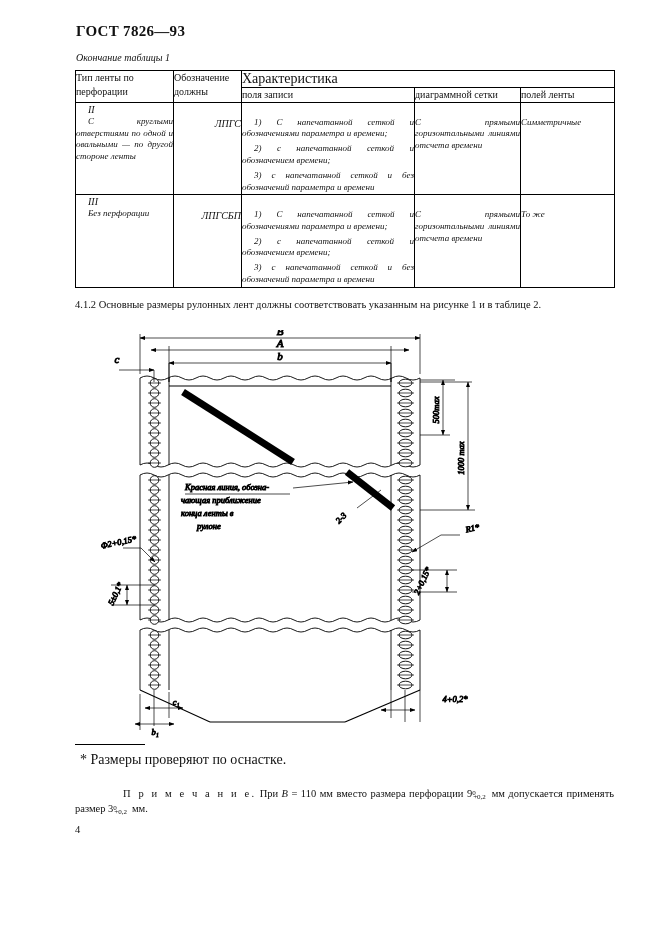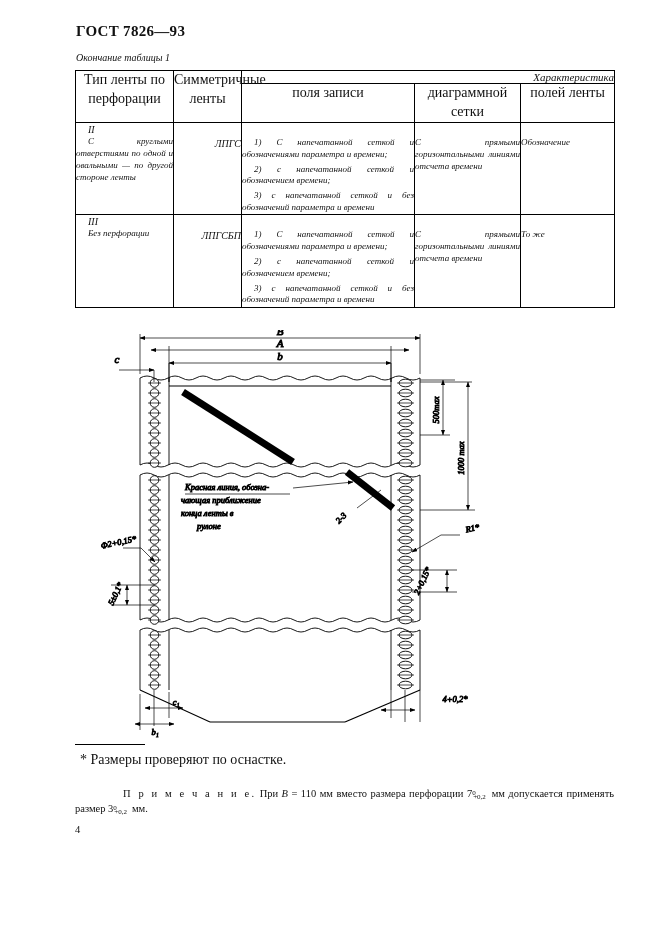--- a/index.html
+++ b/index.html
@@ -52,32 +52,30 @@
     width: 539px;
     table-layout: fixed;
   }
   table.main td, table.main th {
     border: 1px solid #000;
     vertical-align: top;
     padding: 0;
     font-weight: normal;
   }
   .th-c {
-    text-align: center;
-    font-size: 14px;
+    font-size: 10px;
     line-height: 1.35;
     padding: 3px 2px 3px 2px;
     vertical-align: middle;
   }
   .th-charact {
-    text-align: right;
-    font-size: 11px;
+    text-align: left;
+    font-size: 14px;
     padding: 3px 2px;
     vertical-align: middle;
-    font-style: italic;
   }
   .cell {
     font-size: 9px;
     line-height: 1.32;
     padding: 5px 4px 5px 4px;
   }
   .cell p {
     margin: 0;
     text-align: justify;
     text-justify: inter-word;
@@ -203,21 +201,21 @@
       <colgroup>
         <col style="width:98px">
         <col style="width:68px">
         <col style="width:173px">
         <col style="width:106px">
         <col style="width:94px">
       </colgroup>
       <thead>
         <tr>
           <td class="th-c" rowspan="2">Тип ленты по перфорации</td>
-          <td class="th-c" rowspan="2">Симметричные ленты</td>
+          <td class="th-c" rowspan="2">Обозначение должны</td>
           <td class="th-charact" colspan="3">Характеристика</td>
         </tr>
         <tr>
           <td class="th-c">поля записи</td>
           <td class="th-c">диаграммной сетки</td>
           <td class="th-c">полей ленты</td>
         </tr>
       </thead>
       <tbody>
         <tr>
@@ -230,21 +228,21 @@
           </td>
           <td class="cell">
             <p class="ind mark-top" style="padding-top:14px">1) С напечатанной сеткой и обозначениями параметра и времени;</p>
             <p class="ind gap">2) с напечатанной сеткой и обозначением времени;</p>
             <p class="ind gap">3) с напечатанной сеткой и без обозначений параметра и времени</p>
           </td>
           <td class="cell">
             <p style="padding-top:14px">С прямыми горизонтальными линиями отсчета времени</p>
           </td>
           <td class="cell">
-            <p class="plain-left" style="padding-top:14px">Обозначение</p>
+            <p class="plain-left" style="padding-top:14px">Симметричные</p>
           </td>
         </tr>
         <tr>
           <td class="cell" style="height:92px">
             <p class="roman">III</p>
             <p class="ind">Без перфорации</p>
           </td>
           <td class="cell ctr">
             <p class="mark">ЛПГСБП</p>
           </td>
@@ -257,20 +255,23 @@
             <p style="padding-top:14px">С прямыми горизонтальными линиями отсчета времени</p>
           </td>
           <td class="cell">
             <p class="plain-left" style="padding-top:14px">То же</p>
           </td>
         </tr>
       </tbody>
     </table>
   </div>
 
+  <div class="para" id="para-412">
+    <span class="first">4.1.2  Основные размеры рулонных лент должны соответствовать указанным на рисунке 1 и в таблице 2.</span>
+  </div>
 
   <div class="figure">
     <svg width="539" height="410" viewBox="0 0 539 410">
 
       <defs>
         <marker id="ah" markerWidth="8" markerHeight="6" refX="7.5" refY="3" orient="auto">
           <path d="M0,0 L8,3 L0,6 z" fill="#000"></path>
         </marker>
         <marker id="ahs" markerWidth="8" markerHeight="6" refX="0.5" refY="3" orient="auto">
           <path d="M8,0 L0,3 L8,6 z" fill="#000"></path>
@@ -567,20 +568,20 @@
     </svg>
   </div>
 
   <div class="fn-rule"></div>
   <div id="footnote">* Размеры проверяют по оснастке.</div>
 
   <div id="note">
     <span class="first"></span><span class="sp">П р и м е ч а н и е.</span>
     <span>При</span>
     <i>B</i>
-    <span>= 110 мм вместо размера перфорации 7</span><span class="frac"><span class="up">+0,2</span><span class="dn">0</span></span>
+    <span>= 110 мм вместо размера перфорации 9</span><span class="frac"><span class="up">+0,2</span><span class="dn">0</span></span>
     <span>мм допускается применять размер 3</span><span class="frac"><span class="up">+0,2</span><span class="dn">0</span></span>
     <span>мм.</span>
   </div>
 
   <div id="page-num">4</div>
 
 </div>
 
 </body></html>

